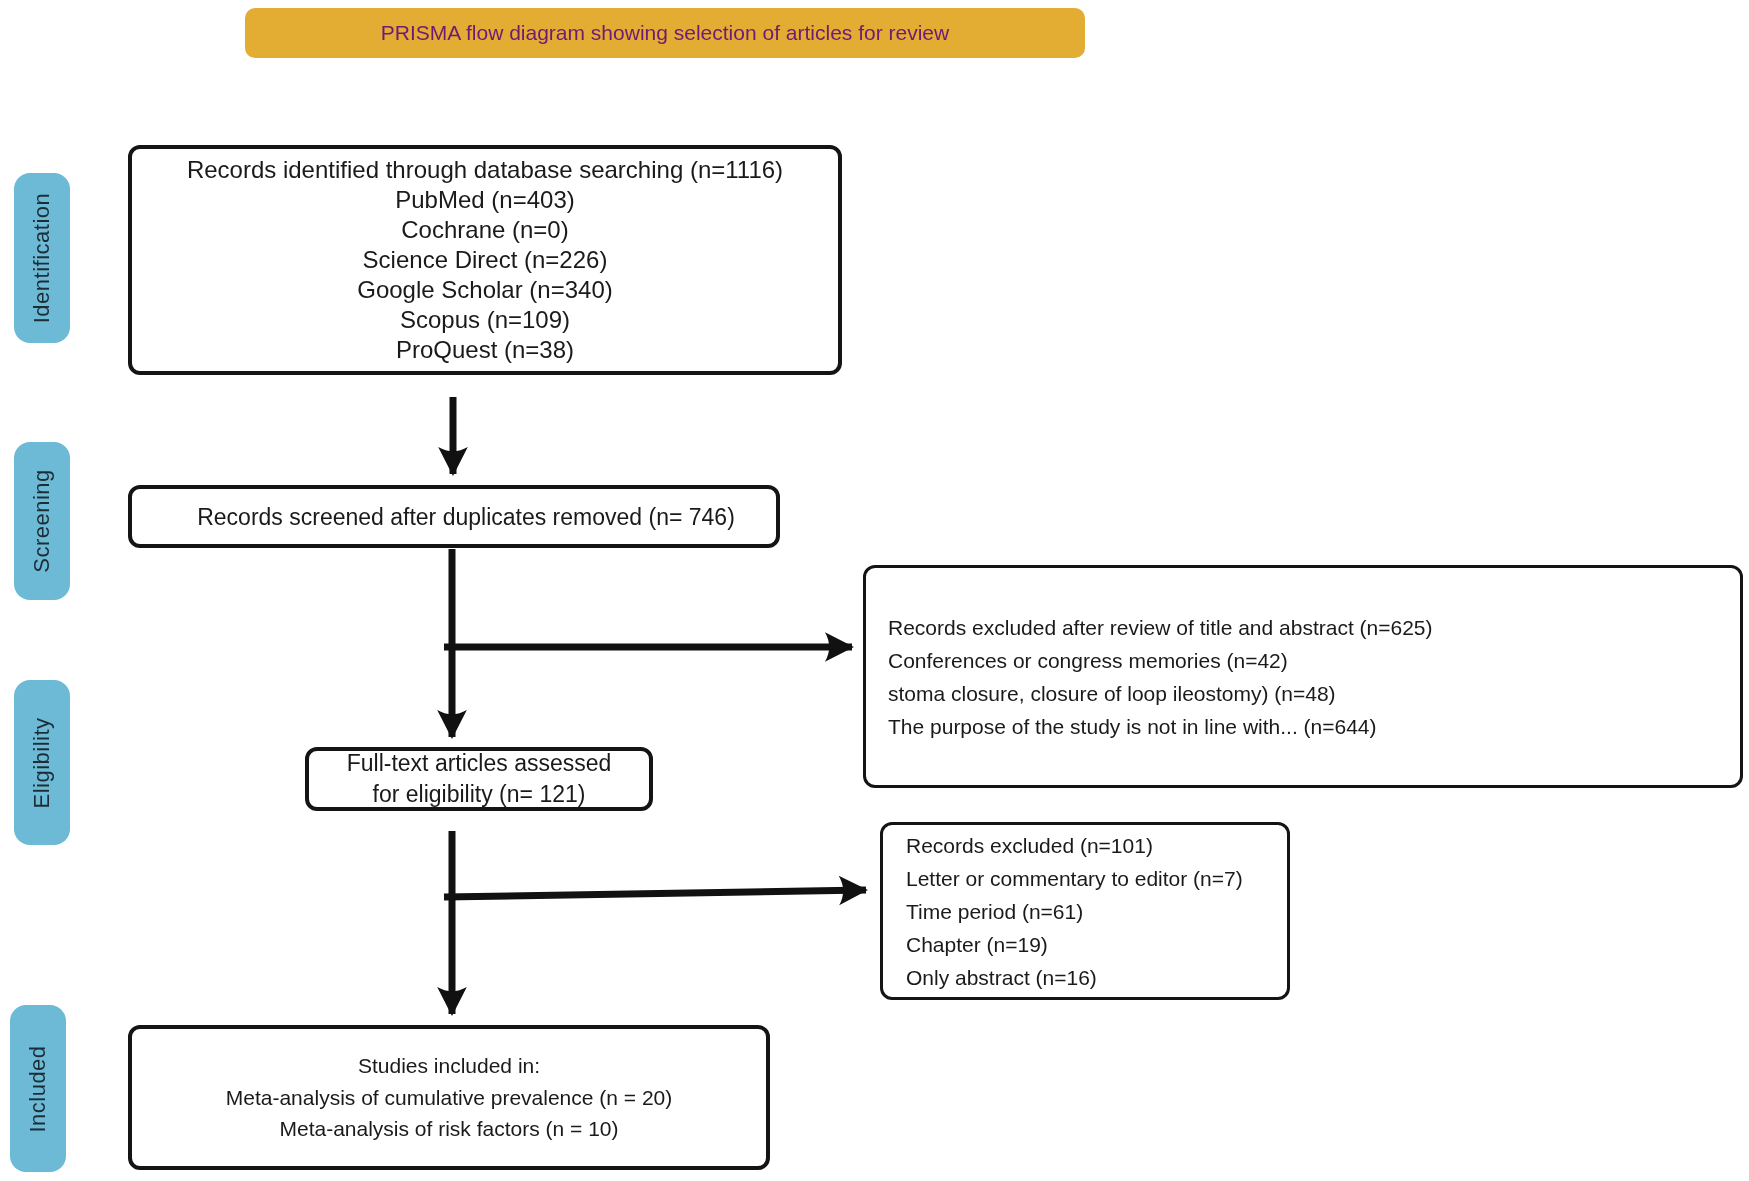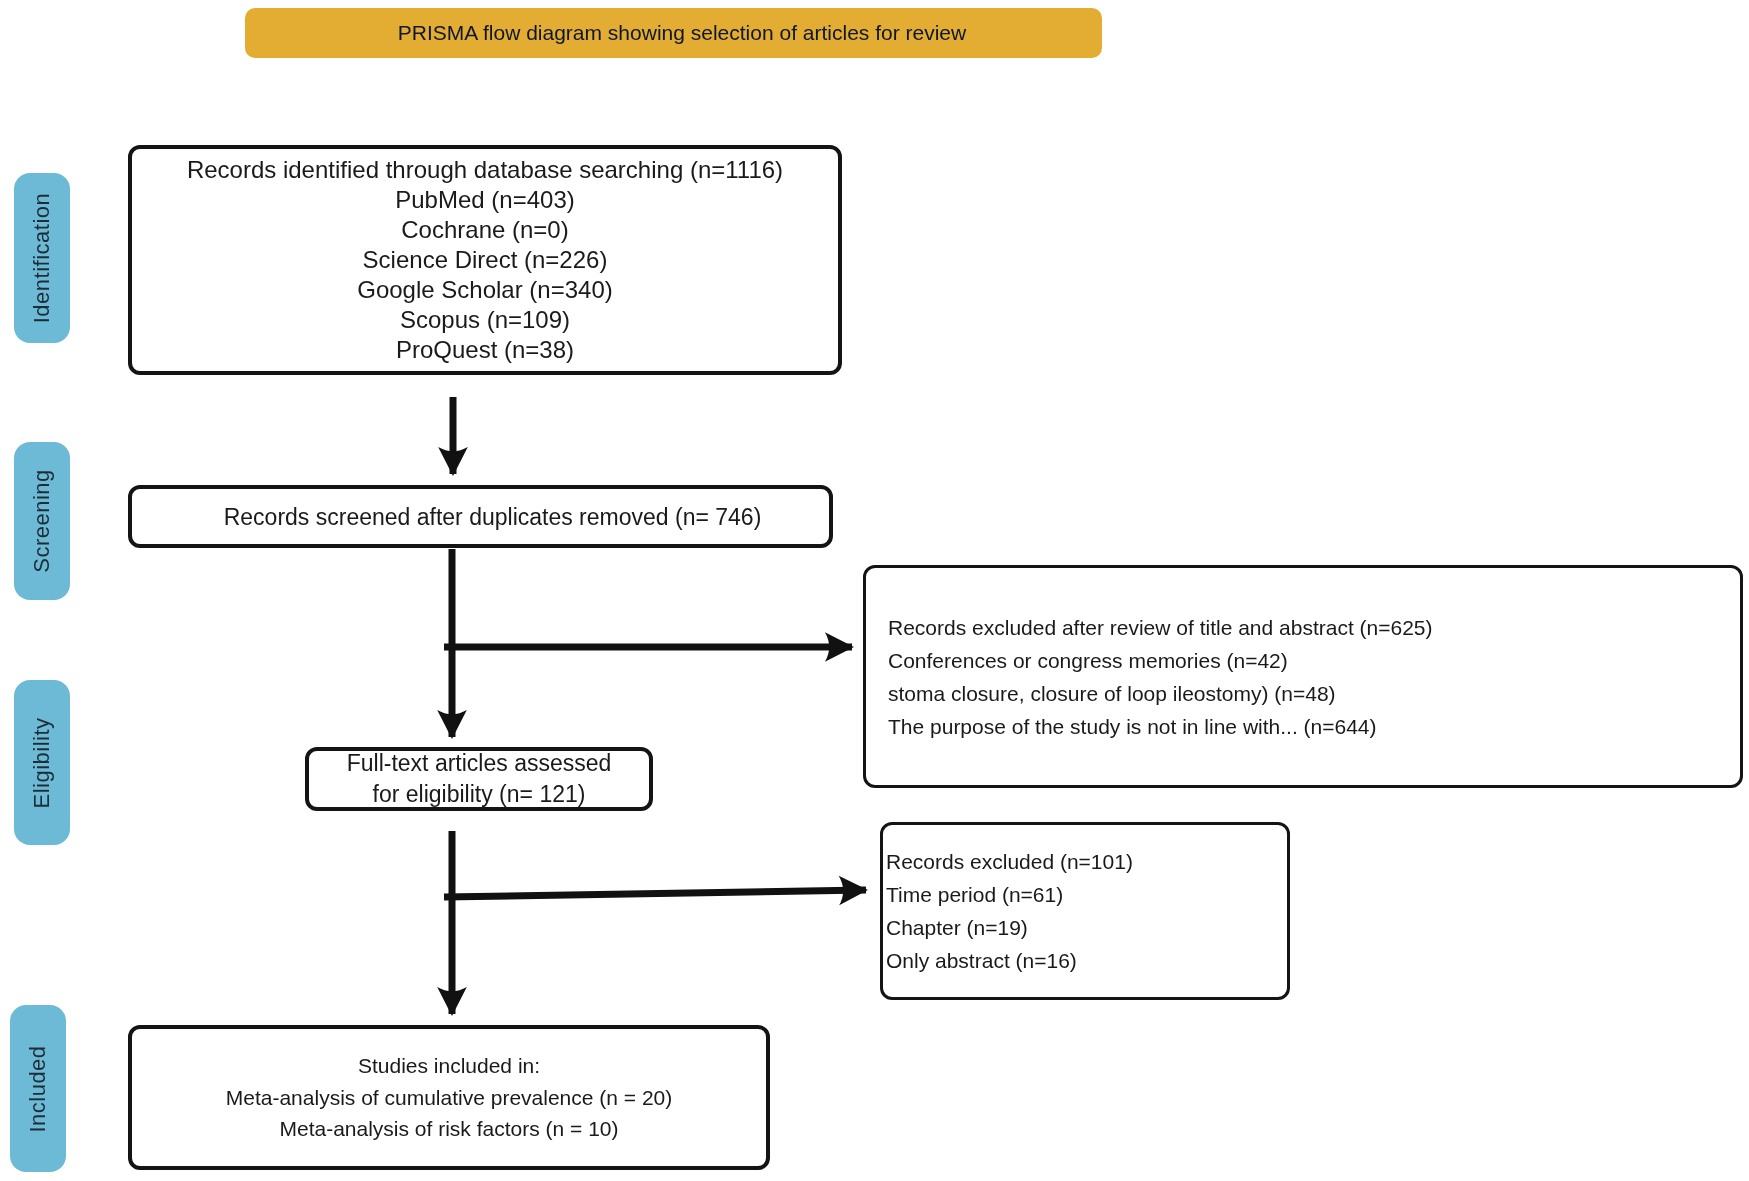--- a/index.html
+++ b/index.html
@@ -4,21 +4,21 @@
 <style>
   html,body{margin:0;padding:0;background:#ffffff;}
   .canvas{
     position:relative;width:1749px;height:1181px;background:#ffffff;overflow:hidden;
     font-family:"Liberation Sans","DejaVu Sans",sans-serif;color:#1a1a1a;
   }
   .banner{
     position:absolute;left:245px;top:8px;width:840px;height:50px;
     background:#E3AC33;border-radius:10px;
     display:flex;align-items:center;justify-content:center;
-    font-size:21px;color:#0f172a;padding-left:17px;
+    font-size:21px;color:#701a75;
   }
   .stage{
     position:absolute;left:14px;width:56px;background:#6CBAD6;border-radius:16px;color:#1d2d36;
   }
   .stage>span{
     position:absolute;left:50%;top:50%;
     transform:translate(-50%,-50%) rotate(-90deg);
     font-size:22px;white-space:nowrap;letter-spacing:.5px;
   }
   #stage-identification{top:173px;height:170px;}
@@ -26,26 +26,26 @@
   #stage-eligibility{top:680px;height:165px;}
   #stage-included{left:10px;top:1005px;height:167px;}
   .box{
     position:absolute;background:#ffffff;border:4px solid #141414;border-radius:12px;
     box-sizing:border-box;display:flex;flex-direction:column;justify-content:center;
   }
   .box.center{align-items:center;text-align:center;}
   .box.left{align-items:flex-start;text-align:left;}
   .box .line{white-space:nowrap;}
   #box-identified{left:128px;top:145px;width:714px;height:230px;font-size:24px;line-height:30px;}
-  #box-screened{left:128px;top:485px;width:705px;height:63px;font-size:23px;line-height:28px;padding-left:24px;}
+  #box-screened{left:128px;top:485px;width:652px;height:63px;font-size:23px;line-height:28px;padding-left:24px;}
   #box-excluded-1{left:863px;top:565px;width:880px;height:223px;border-width:3px;
                   font-size:21px;line-height:33px;padding-left:22px;}
   #box-fulltext{left:305px;top:747px;width:348px;height:64px;font-size:23px;line-height:31px;}
   #box-excluded-2{left:880px;top:822px;width:410px;height:178px;border-width:3px;
-                  font-size:21px;line-height:33px;padding-left:3px;}
+                  font-size:21px;line-height:33px;padding-left:23px;}
   #box-included{left:128px;top:1025px;width:642px;height:145px;font-size:21px;line-height:31.5px;}
   svg.arrows{position:absolute;left:0;top:0;}
 </style>
 </head>
 <body>
 
 <div class="canvas">
 
   <div class="banner">
     <span>PRISMA flow diagram showing selection of articles for review</span>
@@ -98,20 +98,21 @@
     <div class="line">The purpose of the study is not in line with... (n=644)</div>
   </div>
 
   <div class="box center" id="box-fulltext">
     <div class="line">Full-text articles assessed</div>
     <div class="line">for eligibility (n= 121)</div>
   </div>
 
   <div class="box left" id="box-excluded-2">
     <div class="line">Records excluded (n=101)</div>
+    <div class="line">Letter or commentary to editor (n=7)</div>
     <div class="line">Time period (n=61)</div>
     <div class="line">Chapter (n=19)</div>
     <div class="line">Only abstract (n=16)</div>
   </div>
 
   <div class="box center" id="box-included">
     <div class="line">Studies included in:</div>
     <div class="line">Meta-analysis of cumulative prevalence (n = 20)</div>
     <div class="line">Meta-analysis of risk factors (n = 10)</div>
   </div>

